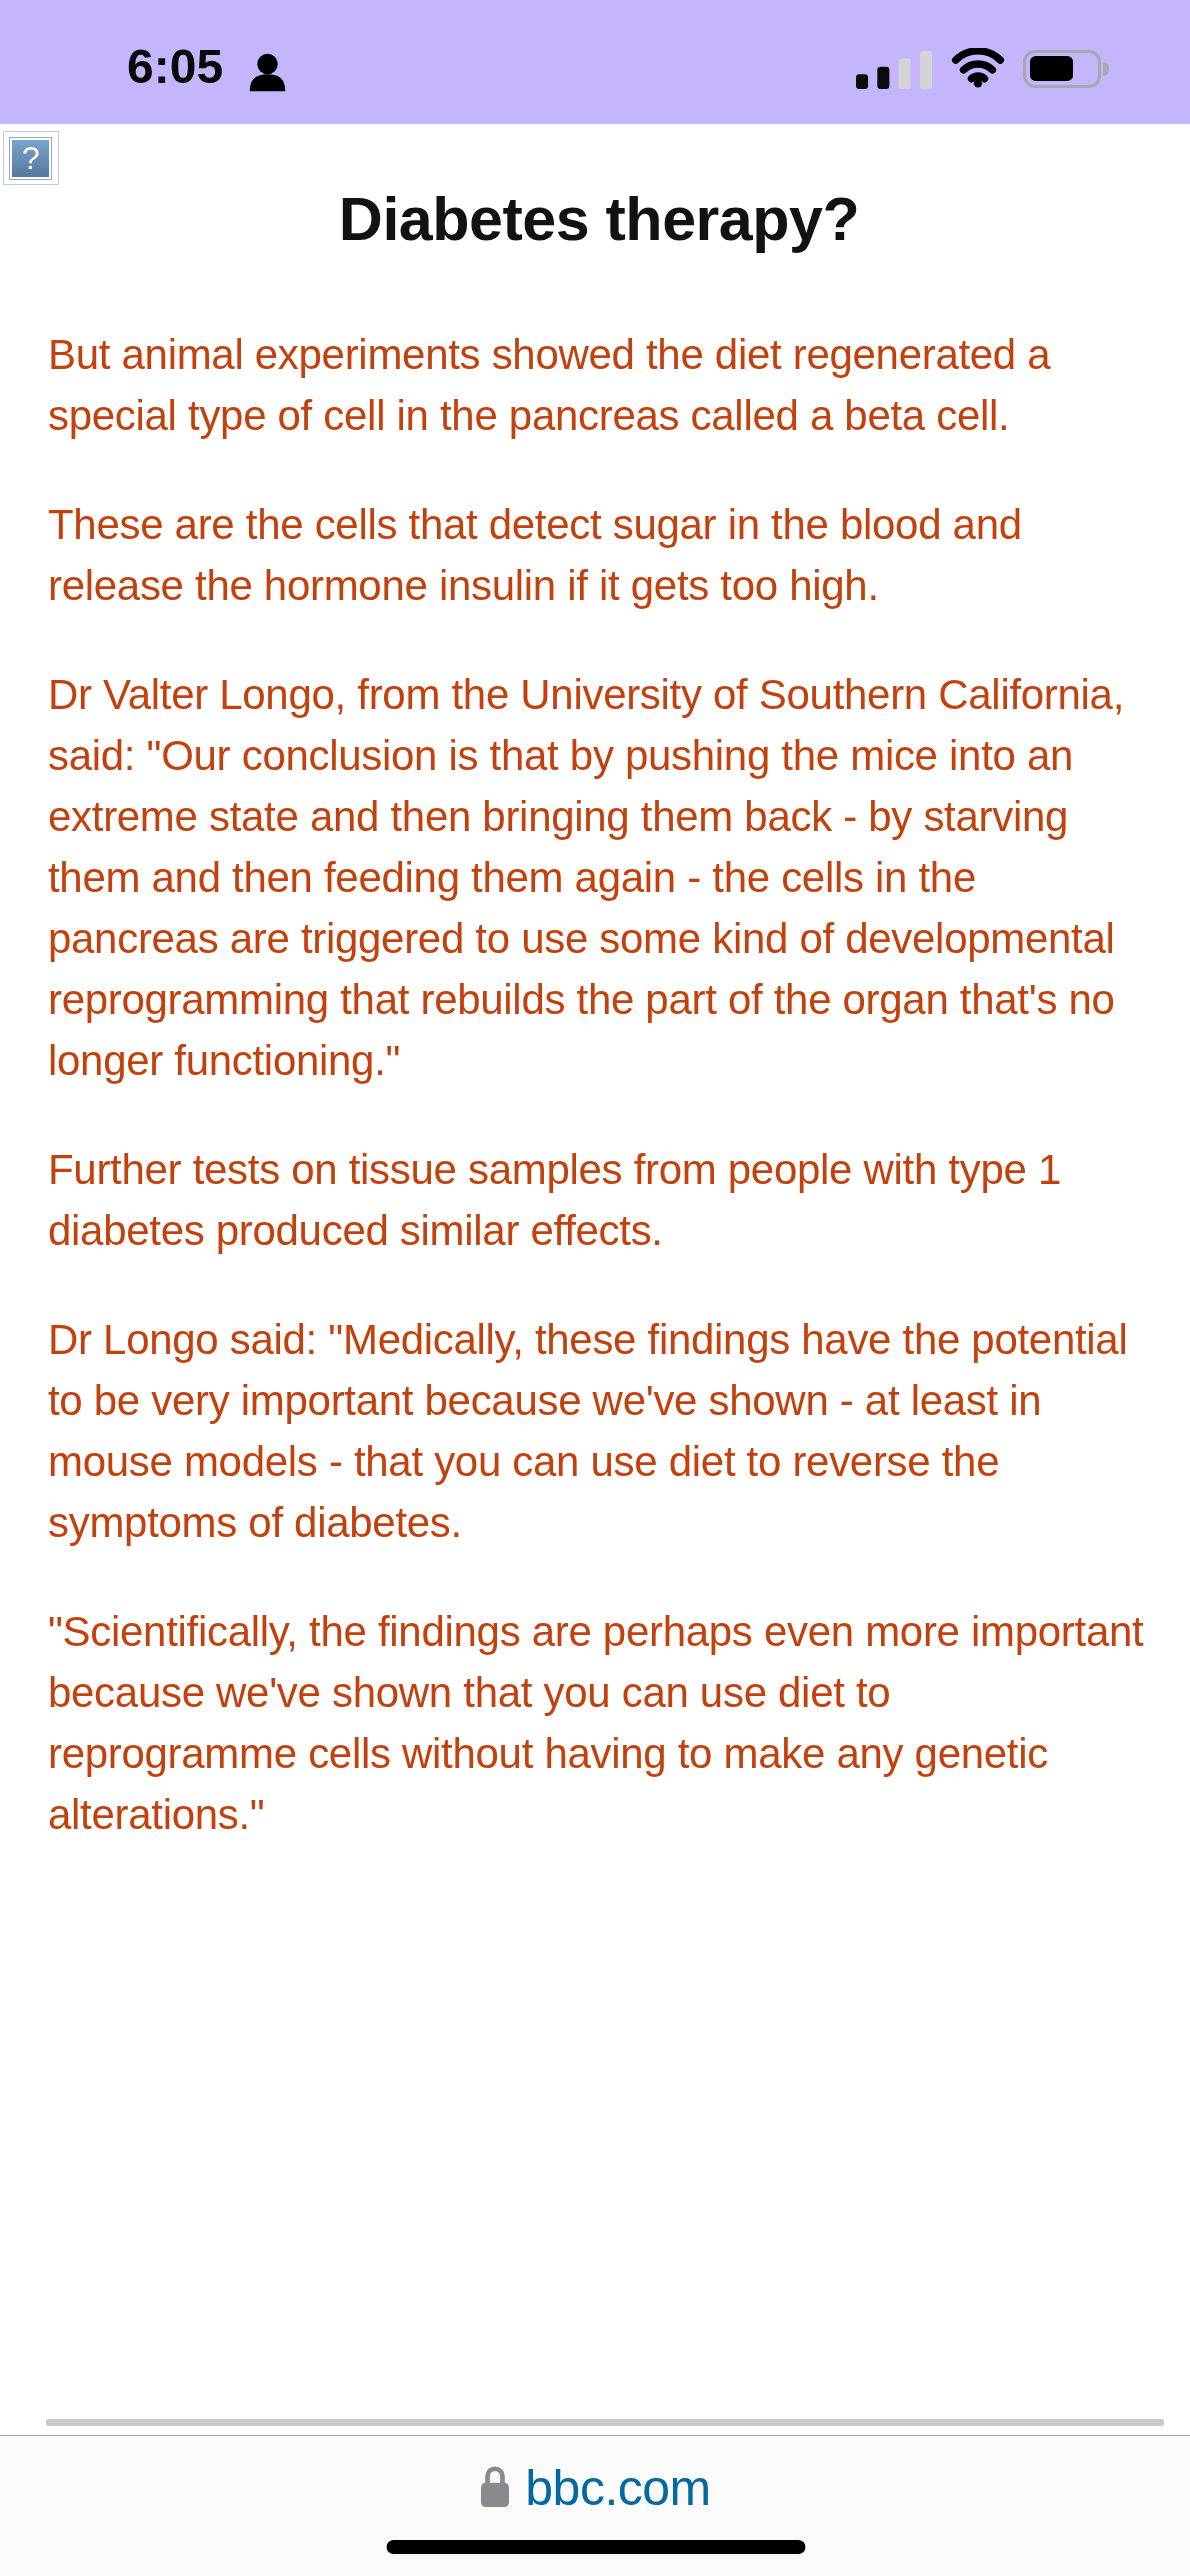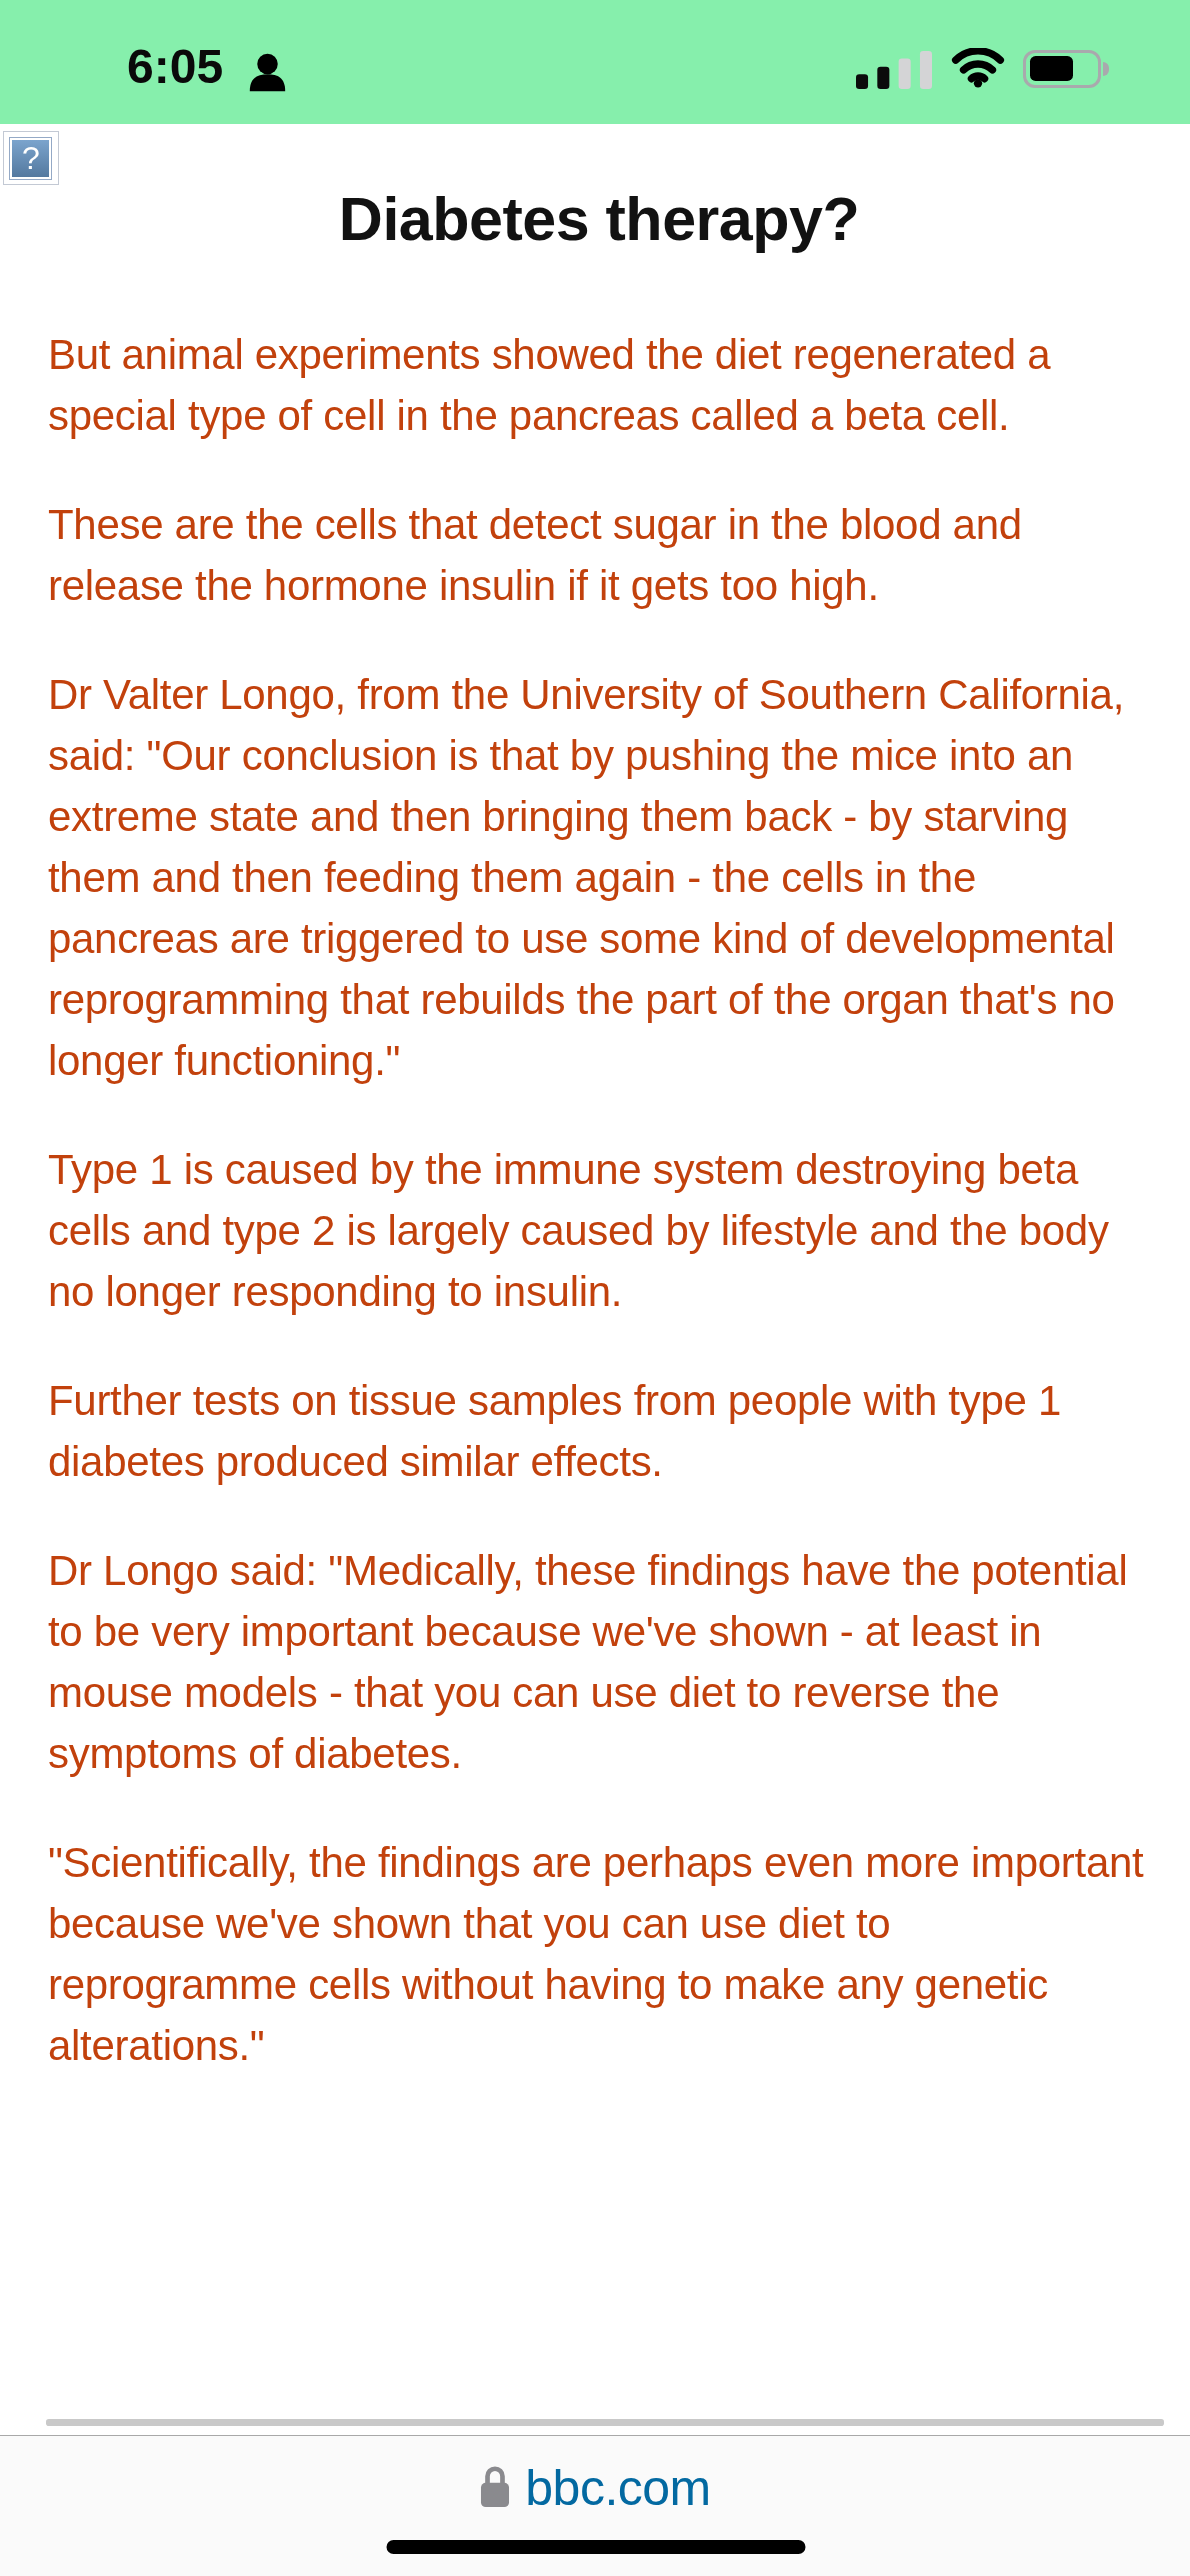--- a/index.html
+++ b/index.html
@@ -5,21 +5,21 @@
   html,body{margin:0;padding:0;background:#ffffff;}
   .screen{
     position:relative;
     width:1191px;height:2576px;
     background:#ffffff;
     font-family:"Liberation Sans", sans-serif;
     overflow:hidden;
   }
 
   
-  .status-bar{position:absolute;top:0;left:0;right:0;height:124px;background:#86efac;}
+  .status-bar{position:absolute;top:0;left:0;right:0;height:124px;background:#c4b5fd;}
   .status-time{
     position:absolute;left:127px;top:43px;
     font-size:48px;font-weight:700;color:#0a0a0a;letter-spacing:0px;line-height:48px;
   }
   .focus-person{position:absolute;left:247px;top:52px;}
   .status-right{position:absolute;right:90px;top:48px;display:flex;align-items:flex-start;gap:18.5px;}
   .cellular{margin-top:2.8px;}
   .battery{position:relative;margin-top:1.9px;width:78px;height:38px;}
   .battery-body{
     position:absolute;left:0;top:0;width:78px;height:38px;box-sizing:border-box;
@@ -123,21 +123,20 @@
       <span>?</span>
     </div>
   </div>
 
   <main class="article">
     <h1>Diabetes therapy?</h1>
     <div id="article-body">
         <p>But animal experiments showed the diet regenerated a special type of cell in the pancreas called a beta cell.</p>
         <p>These are the cells that detect sugar in the blood and release the hormone insulin if it gets too high.</p>
         <p>Dr Valter Longo, from the University of Southern California, said: "Our conclusion is that by pushing the mice into an extreme state and then bringing them back - by starving them and then feeding them again - the cells in the pancreas are triggered to use some kind of developmental reprogramming that rebuilds the part of the organ that's no longer functioning."</p>
-        <p>Type 1 is caused by the immune system destroying beta cells and type 2 is largely caused by lifestyle and the body no longer responding to insulin.</p>
         <p>Further tests on tissue samples from people with type 1 diabetes produced similar effects.</p>
         <p>Dr Longo said: "Medically, these findings have the potential to be very important because we've shown - at least in mouse models - that you can use diet to reverse the symptoms of diabetes.</p>
         <p>"Scientifically, the findings are perhaps even more important because we've shown that you can use diet to reprogramme cells without having to make any genetic alterations."</p>
       </div>
   </main>
 
   <div class="article-hr"></div>
 
   <div class="url-bar">
     <div class="url-row">

